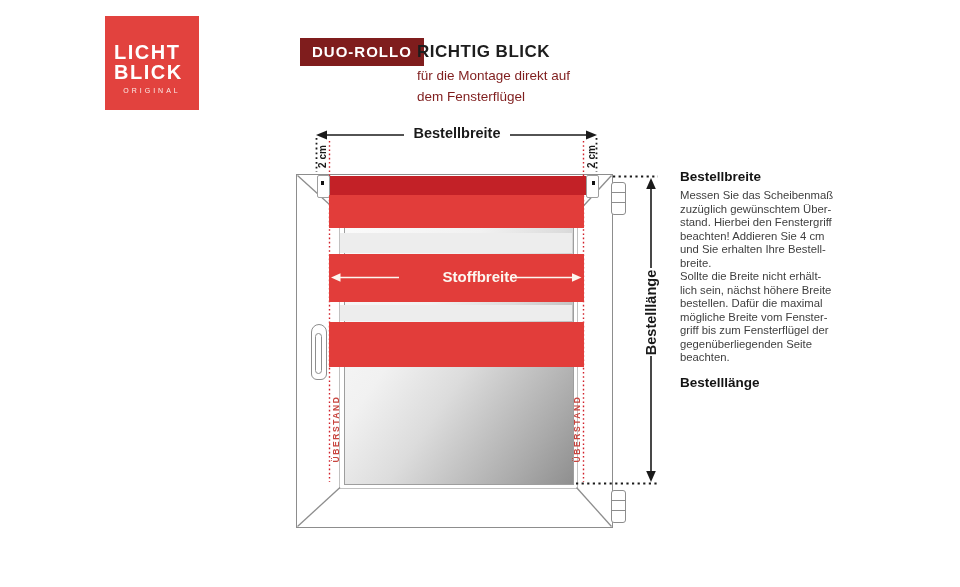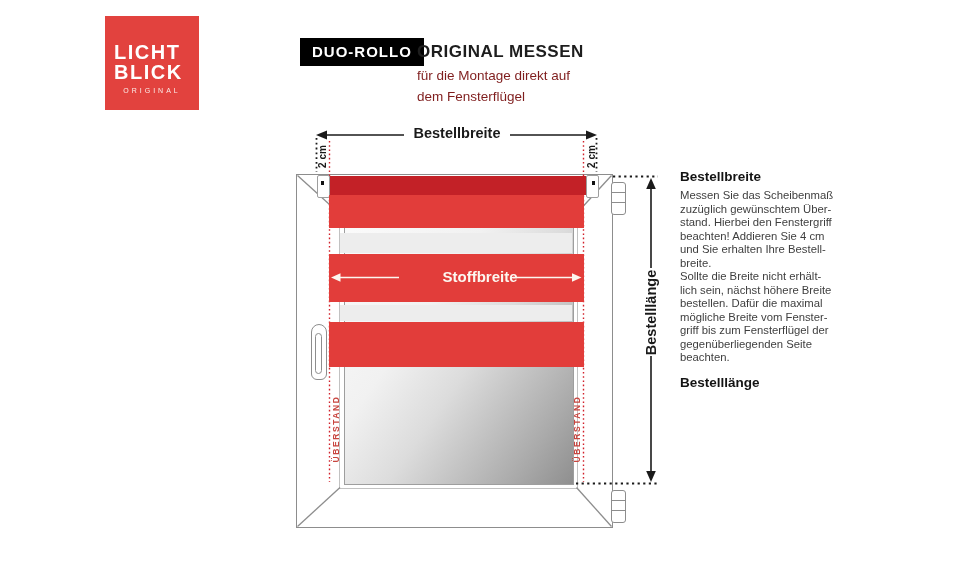--- a/index.html
+++ b/index.html
@@ -8,21 +8,21 @@
     font-family:"Liberation Sans","DejaVu Sans",sans-serif;color:#1a1a1a;
   }
   .abs{position:absolute;}
 
   
   .logo{left:105px;top:16px;width:94px;height:94px;background:#e2423e;color:#fff;z-index:6;}
   .logo-main{padding:26px 0 0 9px;font-size:20px;font-weight:700;letter-spacing:1.5px;line-height:20px;white-space:pre-line;}
   .logo-sub{text-align:center;font-size:7px;letter-spacing:3px;margin-top:5px;color:#fbeeea;}
 
   
-  .badge{left:300px;top:38px;background:#000000;color:#fff;padding:5px 12px 6px 12px;
+  .badge{left:300px;top:38px;background:#7f1d1d;color:#fff;padding:5px 12px 6px 12px;
          font-size:15px;font-weight:700;letter-spacing:1px;z-index:6;}
   .title{left:417px;top:42px;font-size:17px;font-weight:700;letter-spacing:.5px;color:#1d1d1d;z-index:6;}
   .subtitle{left:417px;top:65px;font-size:13.5px;line-height:21px;color:#7f1d1d;white-space:pre-line;z-index:6;}
 
   
   .frame{left:296px;top:174px;width:315px;height:352px;border:1.5px solid #8d8d8d;background:#fff;z-index:1;}
   .bead{left:339px;top:213px;width:237px;height:274px;border:1px solid #c2c2c2;z-index:1;}
   .glass{left:344px;top:218px;width:228px;height:265px;border:1px solid #9e9e9e;z-index:1;
          background:linear-gradient(125deg,#fbfbfb 0%,#f1f1f1 35%,#dcdcdc 55%,#aaaaaa 85%,#8f8f8f 100%);}
   svg.lines{left:0;top:0;pointer-events:none;}
@@ -74,21 +74,21 @@
 </head>
 <body>
 
 <div class="abs logo">
   <div class="logo-main">LICHT
 BLICK</div>
   <div class="logo-sub">ORIGINAL</div>
 </div>
 
 <div class="abs badge">DUO-ROLLO</div>
-<div class="abs title">ORIGINAL MESSEN</div>
+<div class="abs title">RICHTIG BLICK</div>
 <div class="abs subtitle">für die Montage direkt auf
 dem Fensterflügel</div>
 
 <div class="abs frame"></div>
 <div class="abs bead"></div>
 <div class="abs glass"></div>
 
 <svg class="abs lines svg-under" width="960" height="587" viewBox="0 0 960 587">
   <line x1="297.5" y1="175.5" x2="340" y2="214" stroke="#8d8d8d" stroke-width="1.3"></line>
   <line x1="611.5" y1="175.5" x2="576.5" y2="213.5" stroke="#8d8d8d" stroke-width="1.3"></line>

